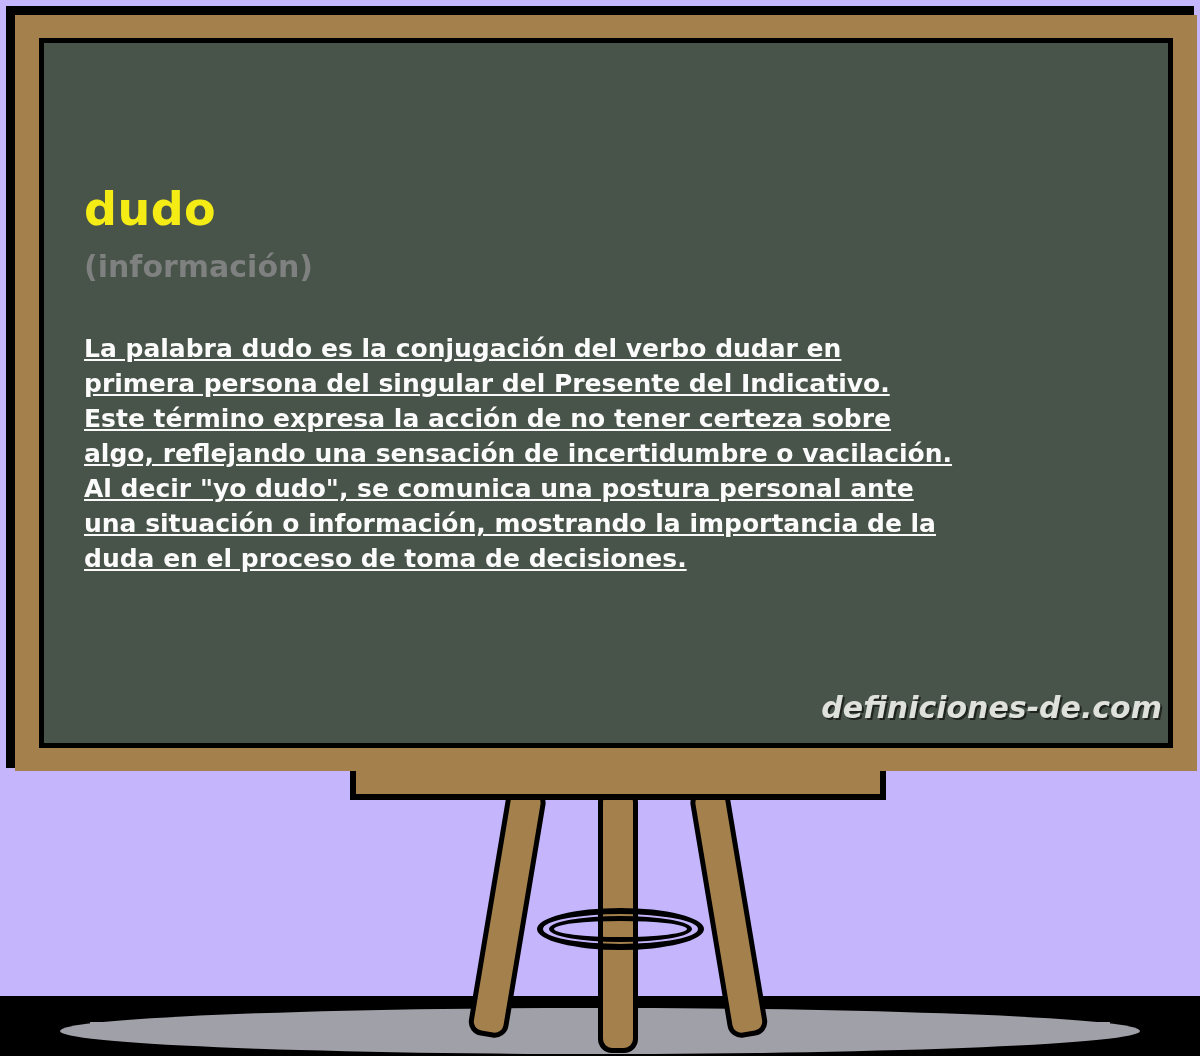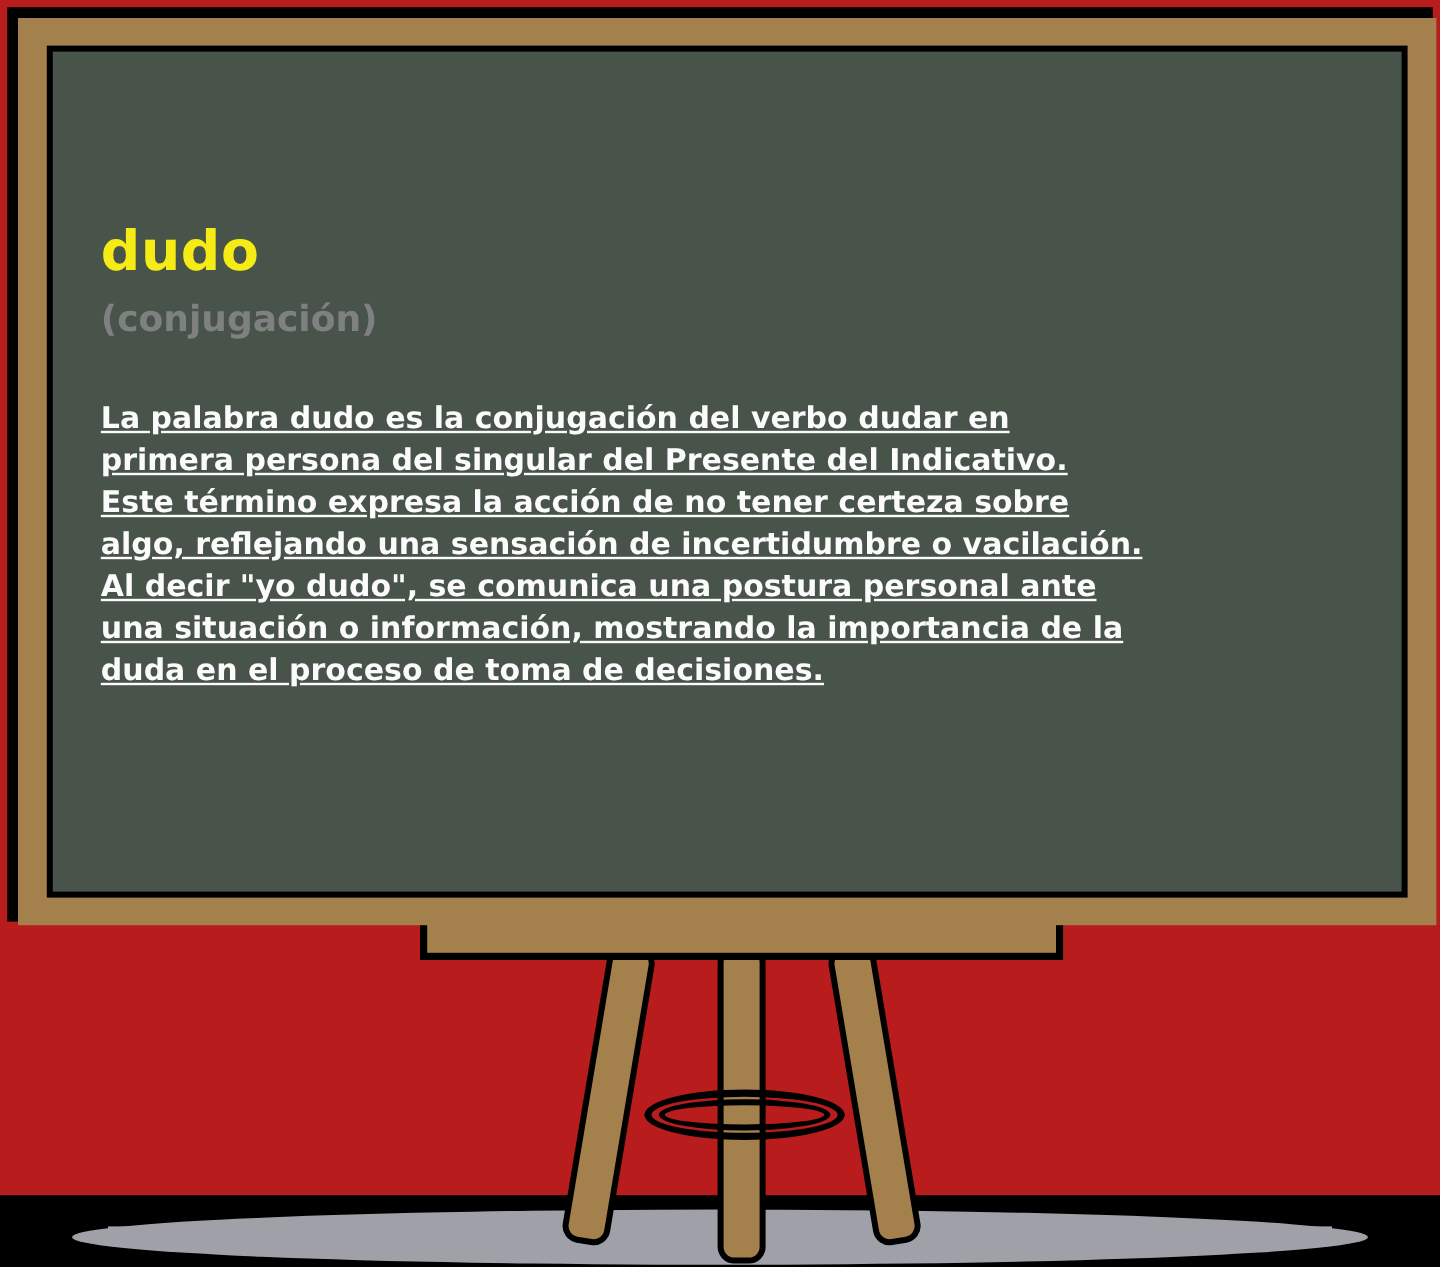--- a/index.html
+++ b/index.html
@@ -11,21 +11,21 @@
     width: 1200px;
     height: 1056px;
     overflow: hidden;
     font-family: "DejaVu Sans", sans-serif;
   }
 
   #scene {
     position: relative;
     width: 1200px;
     height: 996px;
-    background: #b91c1c;
+    background: #c4b5fd;
   }
 
   
   #ground-shadow {
     position: absolute;
     left: 60px;
     top: 1008px;
     width: 1080px;
     height: 46px;
     background: #a0a0a8;
@@ -211,27 +211,28 @@
 
   <div id="chalk-tray"></div>
 
   <div id="board-outer">
     <div id="board-frame"></div>
     <div id="board-inner-border"></div>
     <div id="chalkboard">
 
       <div id="headword">dudo</div>
 
-      <div id="subhead">(conjugación)</div>
+      <div id="subhead">(información)</div>
 
       <div id="definition">La palabra dudo es la conjugación del verbo dudar en
 primera persona del singular del Presente del Indicativo.
 Este término expresa la acción de no tener certeza sobre
 algo, reflejando una sensación de incertidumbre o vacilación.
 Al decir "yo dudo", se comunica una postura personal ante
 una situación o información, mostrando la importancia de la
 duda en el proceso de toma de decisiones.</div>
 
+      <div id="watermark">definiciones-de.com</div>
 
     </div>
   </div>
 
 </div>
 
 </body></html>

